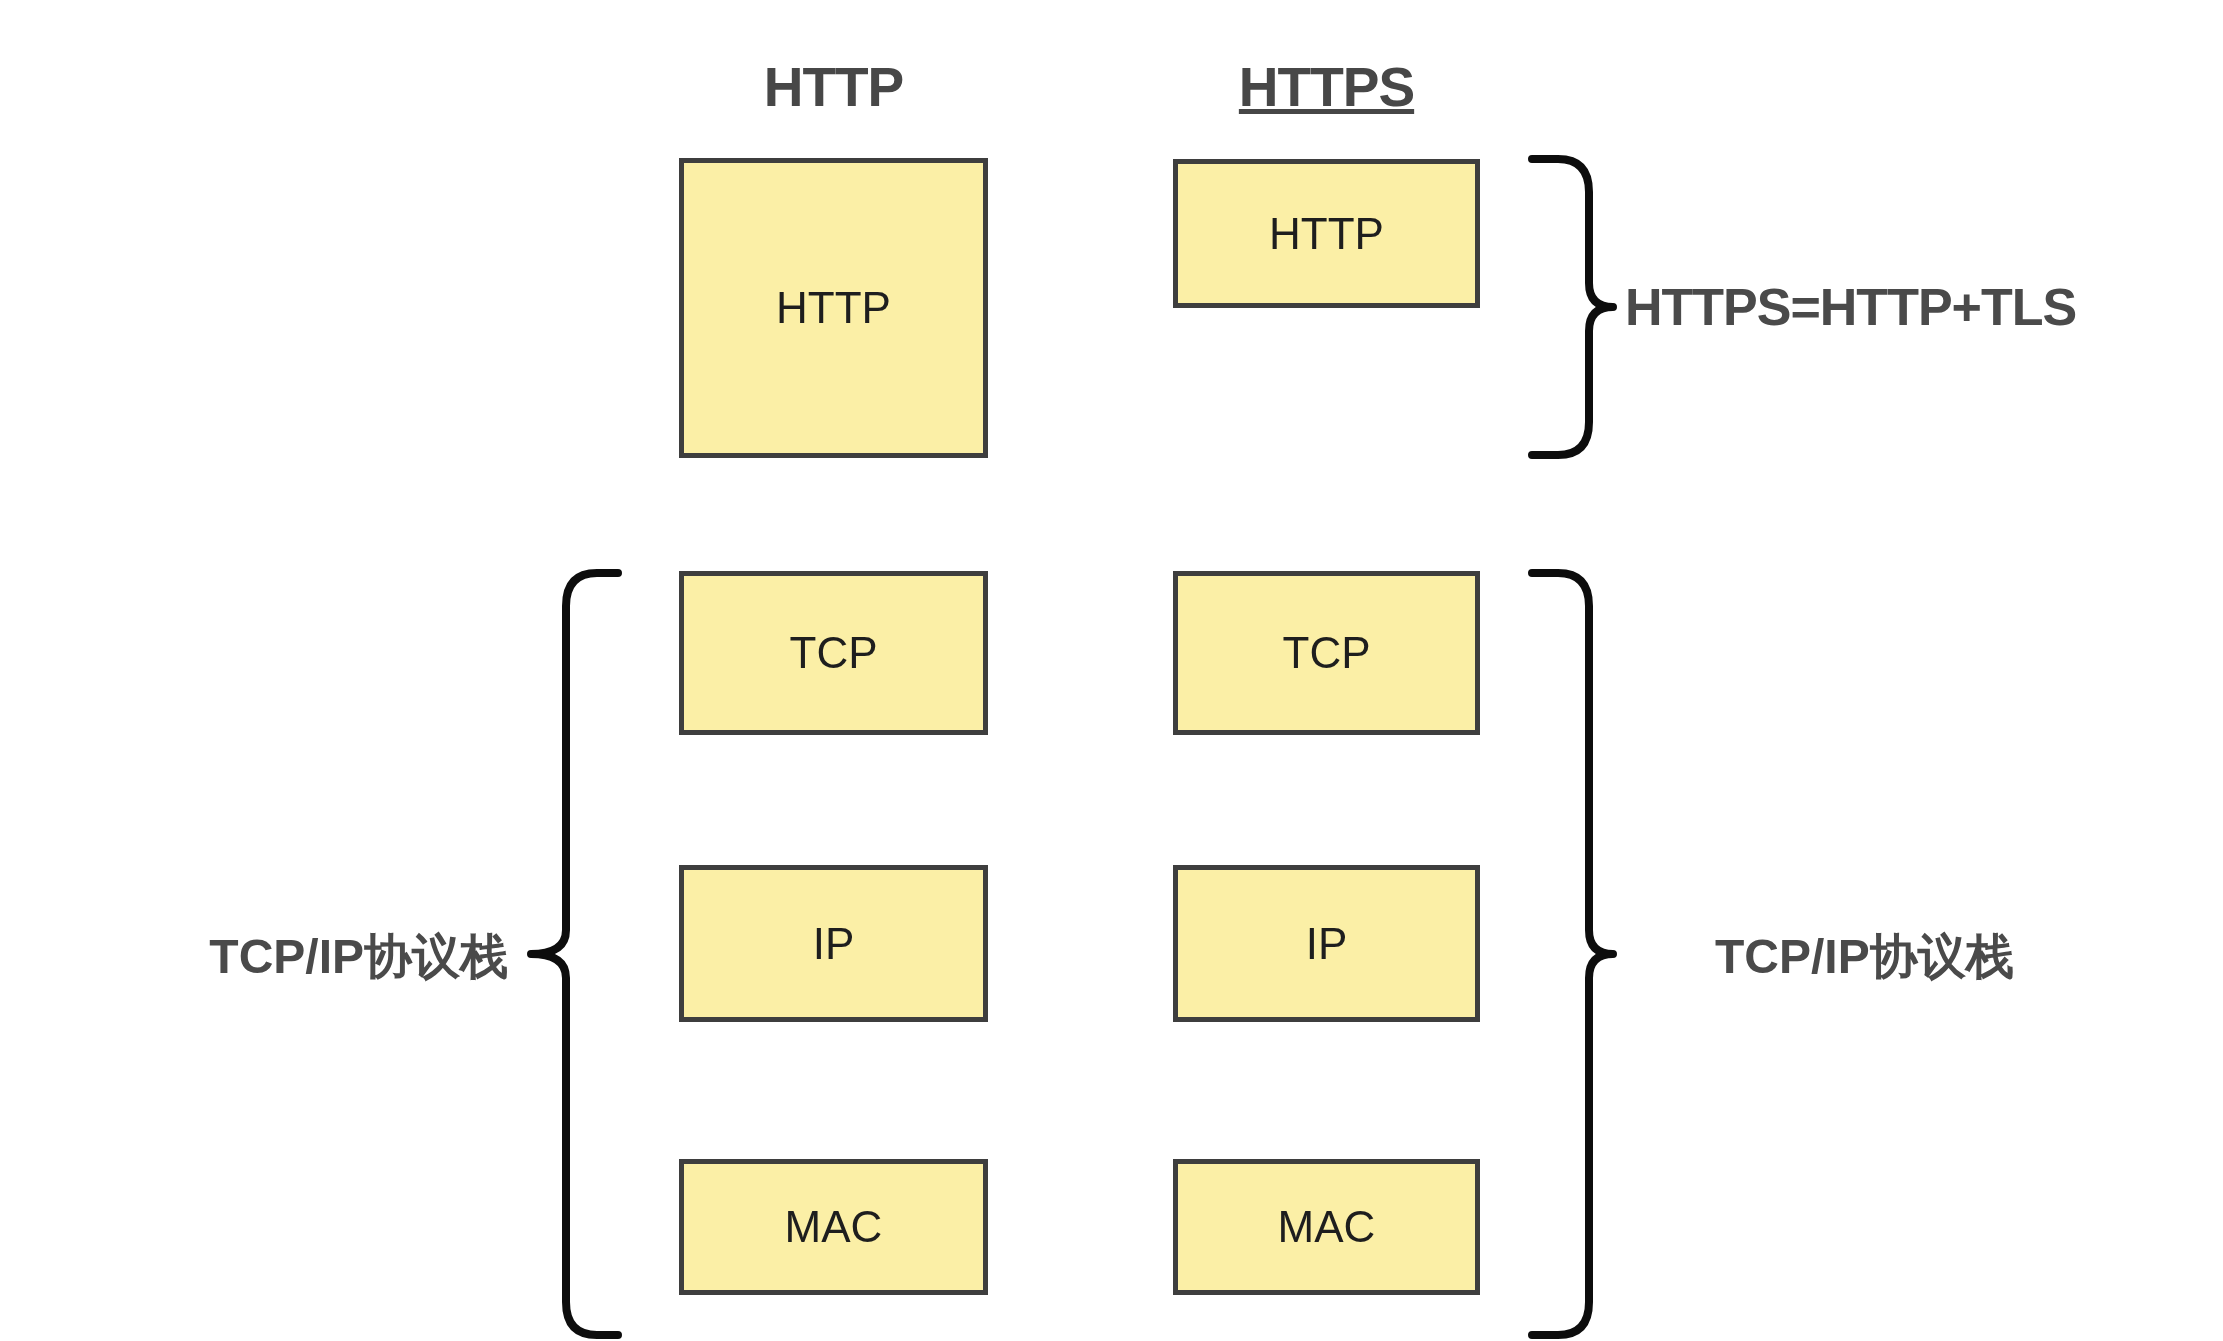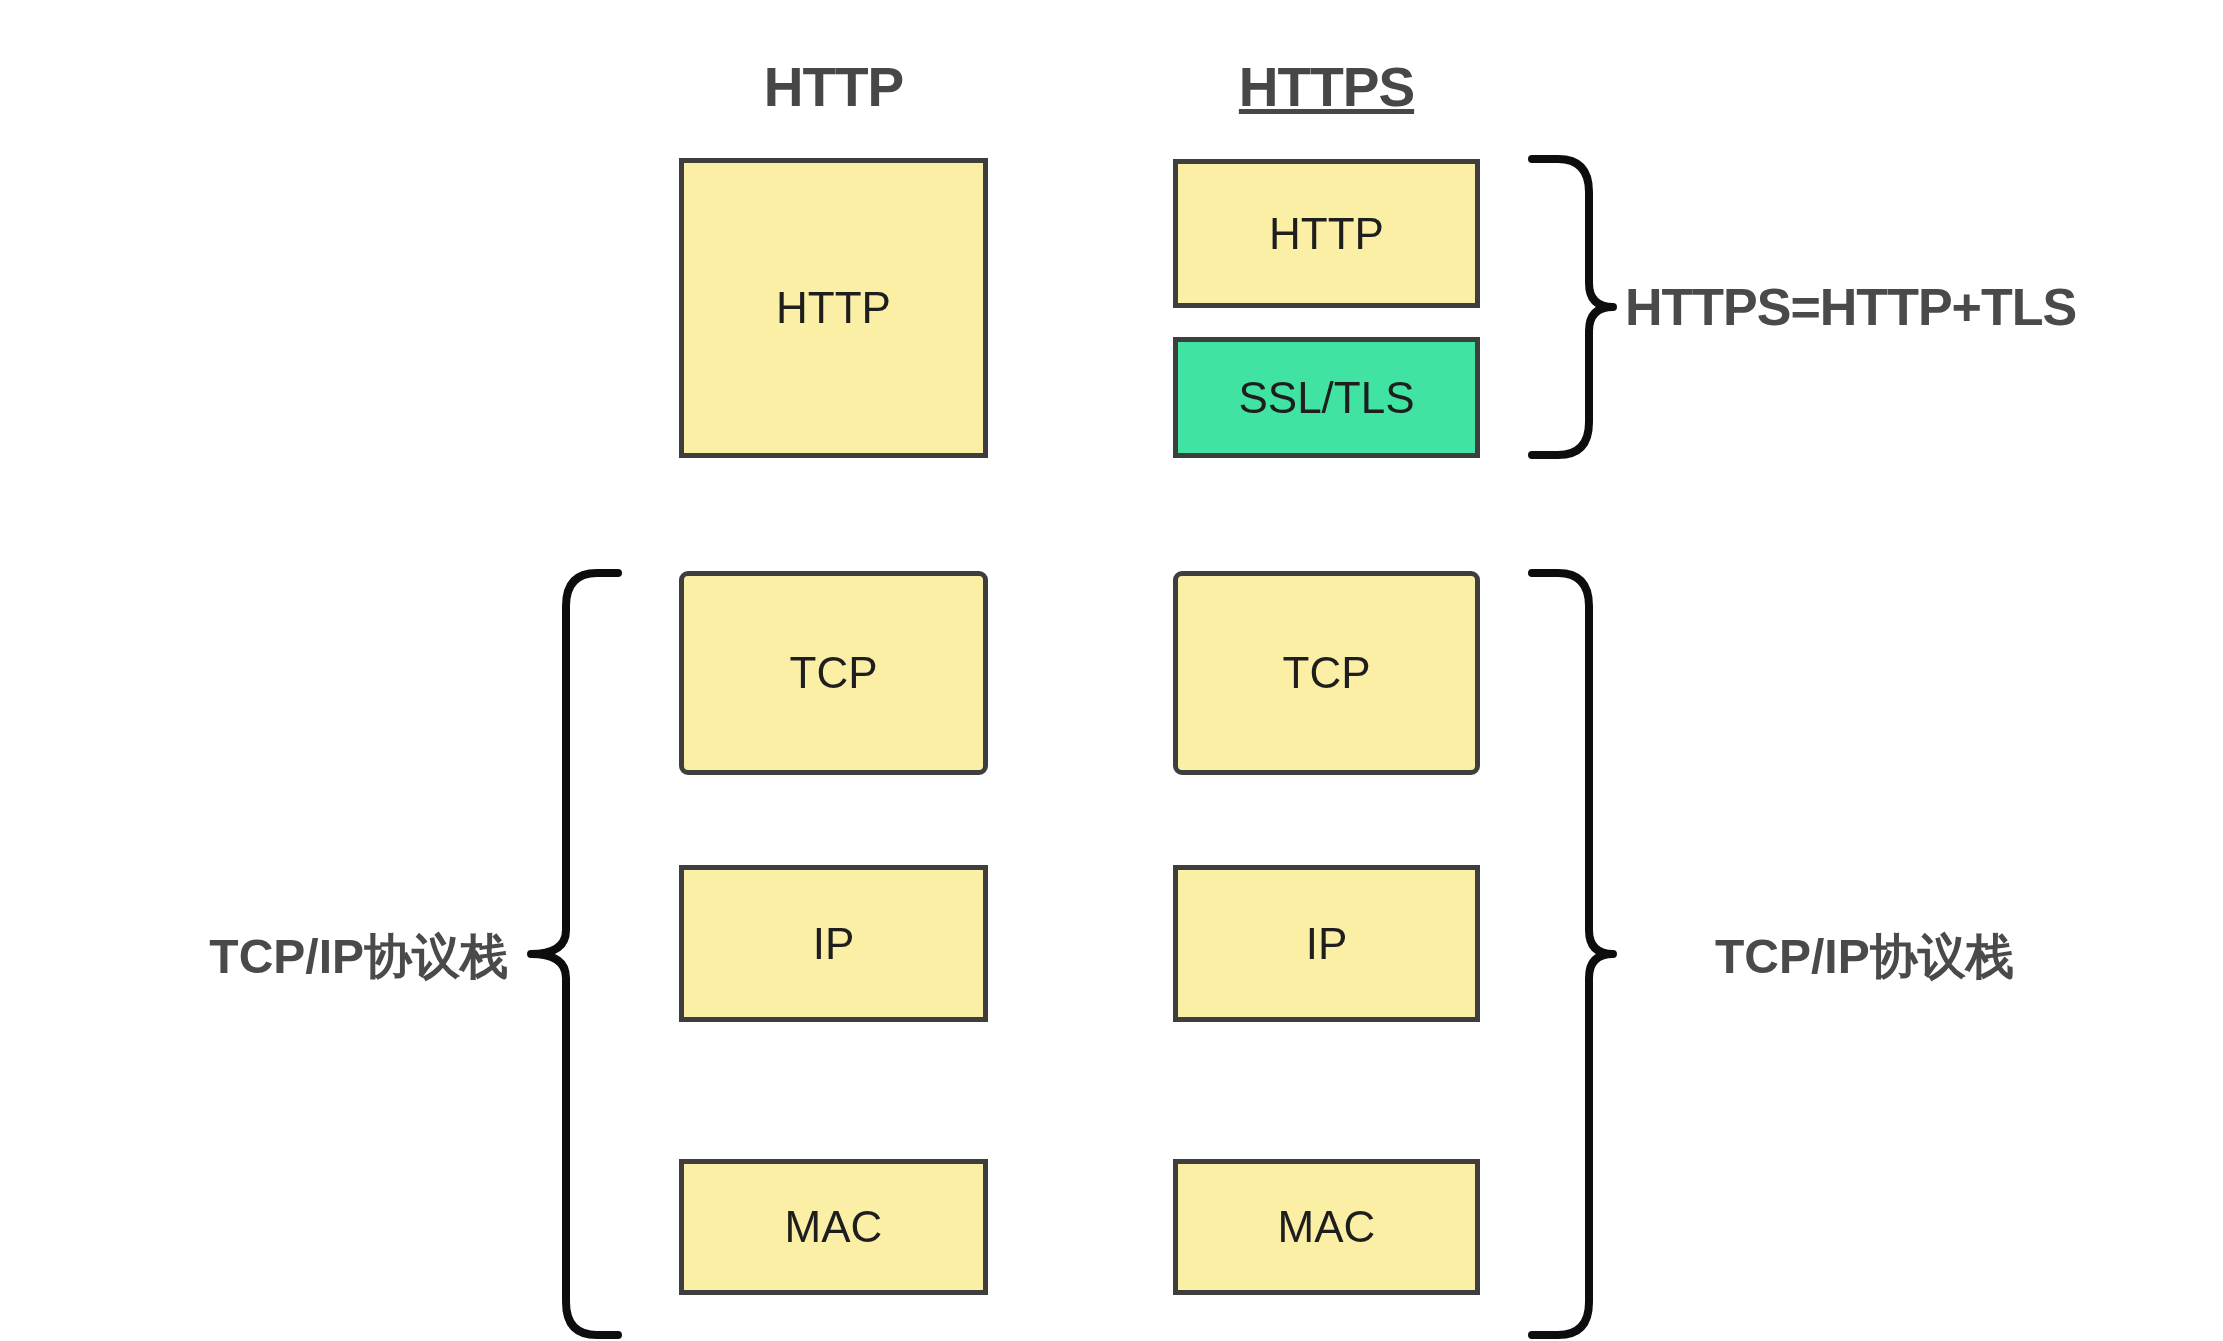--- a/index.html
+++ b/index.html
@@ -41,21 +41,21 @@
     color: var(--box-text, #1E1E1E);
   }
   .box.green { background: var(--green, #41E3A3); }
 
   .col-left  { left: 679px;  width: 309px; }
   .col-right { left: 1173px; width: 307px; }
 
   #box-left-http  { top: 158px;  height: 300px; }
   #box-right-http { top: 159px;  height: 149px; }
   #box-right-ssl  { top: 337px;  height: 121px; }
-  .row-tcp { top: 571px;  height: 204px; border-radius: 9px; }
+  .row-tcp { top: 571px;  height: 164px; }
   .row-ip  { top: 865px;  height: 157px; }
   .row-mac { top: 1159px; height: 136px; }
 
   .brace-layer {
     position: absolute;
     left: 0; top: 0;
     width: 2223px;
     height: 1341px;
     pointer-events: none;
   }
@@ -101,21 +101,20 @@
 
   <div class="col-title" id="title-http">HTTP</div>
   <div class="col-title" id="title-https">HTTPS</div>
 
   <div class="box col-left" id="box-left-http">HTTP</div>
   <div class="box col-left row-tcp">TCP</div>
   <div class="box col-left row-ip">IP</div>
   <div class="box col-left row-mac">MAC</div>
 
   <div class="box col-right" id="box-right-http">HTTP</div>
-  <div class="box green col-right" id="box-right-ssl">SSL/TLS</div>
   <div class="box col-right row-tcp">TCP</div>
   <div class="box col-right row-ip">IP</div>
   <div class="box col-right row-mac">MAC</div>
 
   <svg class="brace-layer" viewBox="0 0 2223 1341" xmlns="http://www.w3.org/2000/svg">
     <path d="M 1532 159 H 1558 Q 1589 159 1589 192 V 283 Q 1589 307 1613 307 Q 1589 307 1589 331 V 422 Q 1589 455 1558 455 H 1532"></path>
     <path d="M 1532 573 H 1558 Q 1589 573 1589 606 V 930 Q 1589 954 1613 954 Q 1589 954 1589 978 V 1302 Q 1589 1335 1558 1335 H 1532"></path>
     <path d="M 618 573 H 597 Q 566 573 566 606 V 930 Q 566 954 531 954 Q 566 954 566 978 V 1302 Q 566 1335 597 1335 H 618"></path>
   </svg>
 

